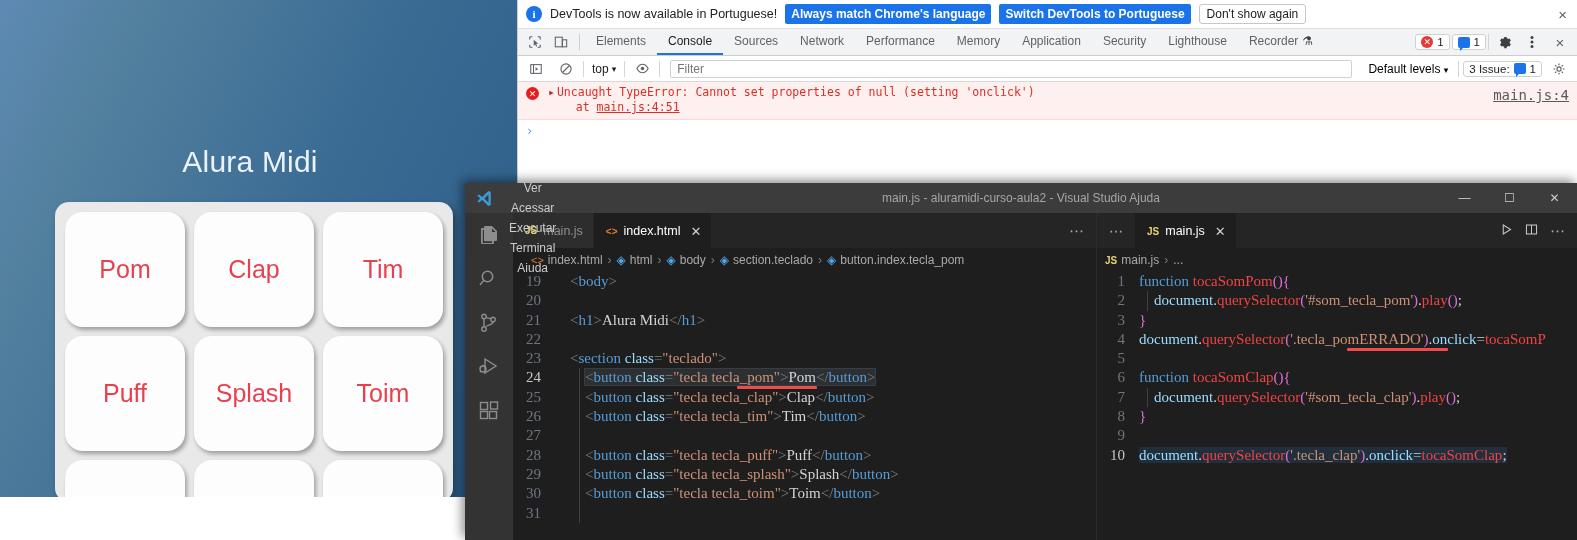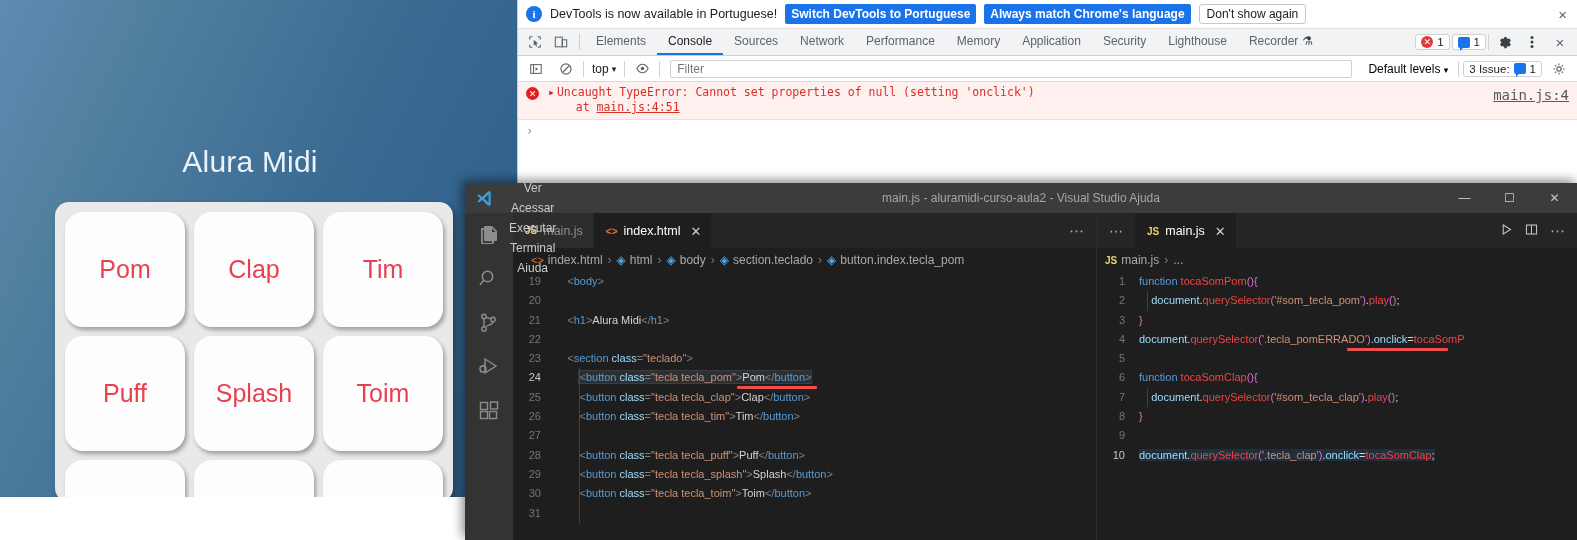--- a/index.html
+++ b/index.html
@@ -239,22 +239,22 @@
     padding-left: 18px; font-size: 12px; color: #a9a9a9; gap: 5px; white-space: nowrap;
   }
   .bc-sep { color: #7a7a7a; }
   .bc-item { display: flex; align-items: center; gap: 4px; cursor: pointer; }
   .bc-cube { color: #4fa6e8; font-size: 12px; }
   .bc-html { color: #e37933; font-size: 11px; }
   .bc-mainjs { display: flex; align-items: center; gap: 5px; padding-left: 8px; }
 
   .code {
     flex: 1; background: #1e1e1e; overflow: hidden; position: relative;
-    font-family: Liberation Sans, sans-serif;
-    font-size: 11px; line-height: 19.3px;
+    font-family: Liberation Serif, serif;
+    font-size: 15px; line-height: 19.3px;
   }
   .cline { display: flex; height: 19.3px; white-space: pre; position: relative; }
   .lnum {
     width: 42px; flex: none; text-align: right; padding-right: 14px;
     color: #6e7681;
   }
   .lnum.cur { color: #c6c6c6; }
   .ctext { position: relative; }
   .indentguide {
     position: absolute; left: 0; top: 0; bottom: 0; width: 1px; background: #404040;
@@ -296,22 +296,22 @@
       <button class="tecla"></button>
       <button class="tecla"></button>
     </section>
   </div>
 
   <div id="devtools">
 
     <div id="dt-infobar">
       <span class="info-circle">i</span>
       <span id="dt-infotext">DevTools is now available in Portuguese!</span>
+      <button class="blue-btn">Always match Chrome's language</button>
       <button class="blue-btn">Switch DevTools to Portuguese</button>
-      <button class="blue-btn">Always match Chrome's language</button>
       <button class="ghost-btn">Don't show again</button>
       <span id="infobar-close">×</span>
     </div>
 
     <div id="dt-tabbar">
       <span class="dt-iconbtn">
         <svg width="14" height="14" viewBox="0 0 16 16">
             <path d="M2 2h3M2 2v3M14 2h-3M14 2v3M2 14h3M2 14v-3M14 14h-3M14 14v-3" stroke="#5f6368" fill="none" stroke-width="1.3"></path>
             <path d="M6.5 5.5l5 4.2-2.2.5 1.2 2.3-1.2.6-1.2-2.3-1.6 1.5z" fill="#5f6368"></path>
           </svg>

